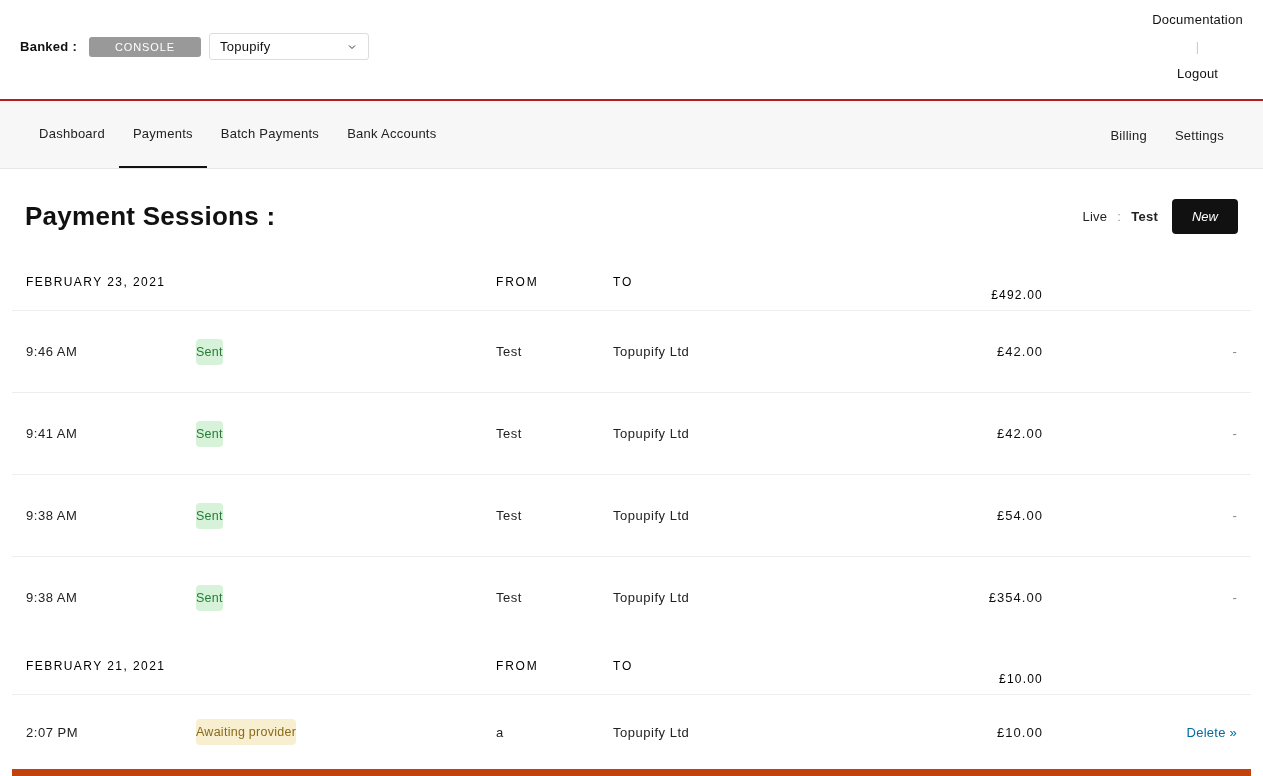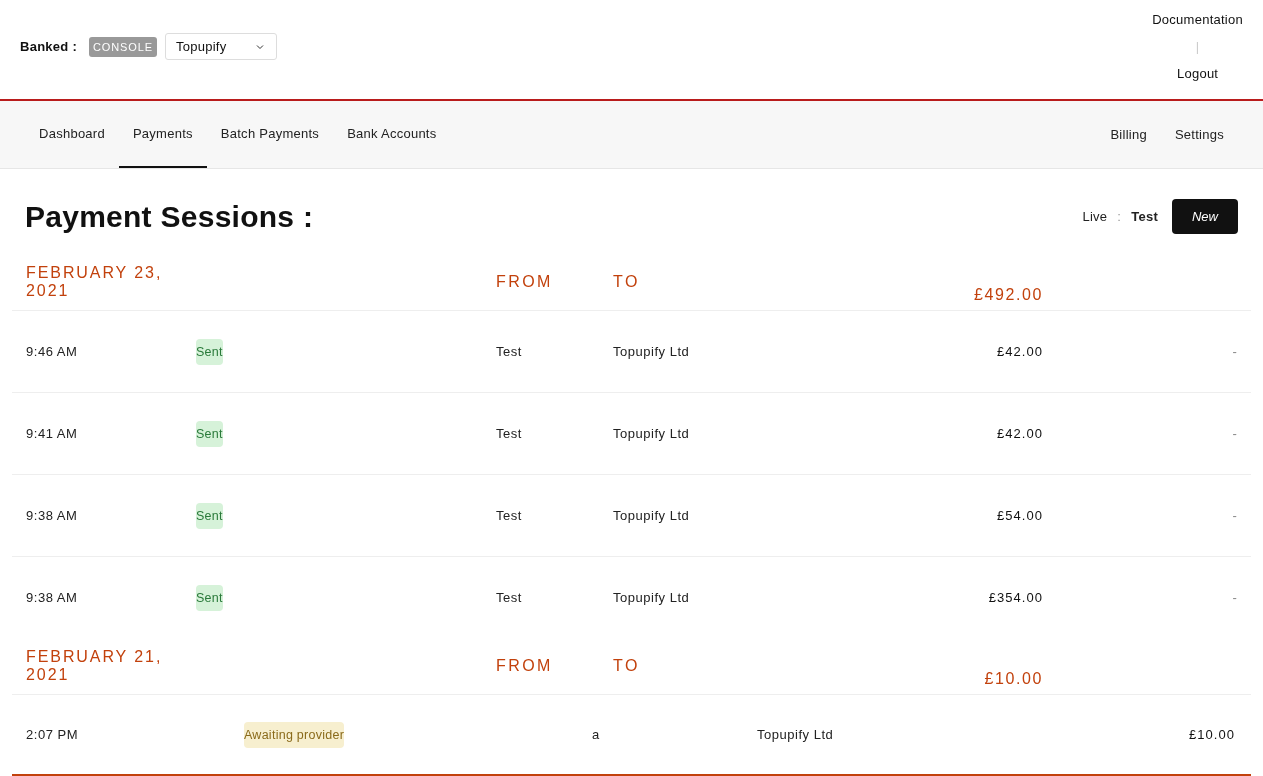--- a/index.html
+++ b/index.html
@@ -21,71 +21,71 @@
   }
   .brand {
     font-weight: 600;
     margin-right: 12px;
   }
   .console-badge {
     background: #999;
     color: #fff;
     font-size: 11px;
     letter-spacing: 0.08em;
-    padding: 4px 4px;
+    padding: 4px 26px;
     border-radius: 3px;
     margin-right: 8px;
   }
   .org-select {
     display: flex;
     align-items: center;
     justify-content: space-between;
     border: 1px solid #ddd;
     border-radius: 3px;
     padding: 5px 10px;
-    width: 112px;
+    width: 160px;
     cursor: pointer;
     background: #fff;
   }
   .org-select svg { width: 12px; height: 12px; stroke:#333; }
   .top-right {
     margin-left: auto;
     display: flex;
     align-items: center;
     gap: 12px;
     flex-direction: column;
   }
   .top-right .sep { color:#ccc; }
   .top-right span.link { cursor:pointer; }
 
   
   .mainnav {
     display: flex;
-    align-items: center;
+    align-items: flex-end;
     padding: 0 25px;
     background: #f7f7f7;
     border-bottom: 1px solid #e6e6e6;
   }
   .mainnav .left, .mainnav .right { display:flex; }
   .mainnav .right { margin-left:auto; }
   .nav-item {
     padding: 25px 14px;
     cursor: pointer;
     color: #222;
   }
   .nav-item.active { border-bottom: 2px solid #111; }
 
   
   .page-header {
     display:flex;
     align-items:center;
     padding: 30px 25px 20px;
   }
   .page-title {
-    font-size: 30px;
+    font-size: 26px;
     font-weight: 600;
   }
   .header-right {
     margin-left:auto;
     display:flex;
     align-items:center;
     gap: 14px;
   }
   .mode-toggle { display:flex; align-items:center; gap:10px; }
   .mode-label { color:#222; }
@@ -105,36 +105,36 @@
   
   .content { padding: 0 12px 30px; }
   .group-header, .row {
     display:grid;
     grid-template-columns: 170px 300px 117px 300px 130px 100px auto;
     align-items:center;
     padding: 0 14px;
   }
   .group-header {
     height: 56px;
-    color:#c2410c;
+    color:#000000;
     text-transform: none;
-    font-size:16px;
+    font-size:12px;
     letter-spacing: 0.12em;
   }
   .group-header .hdr-from, .group-header .hdr-to { letter-spacing:0.15em; }
   .group-header .hdr-date { text-transform: uppercase; }
   .group-header .hdr-total { text-align:right; letter-spacing:0.1em;margin-top:26px; }
 
   .row {
     height: 82px;
     background:#fff;
     border-top: 1px solid #eee;
   }
   .row:first-of-type { border-top: 1px solid #eee; }
-  .group:last-child .row:last-of-type { border-bottom:2px solid #c2410c;gap:48px;}
+  .group:last-child .row:last-of-type { border-bottom:7px solid #c2410c;}
   .status {
     display:inline-block;
     padding: 6px 0;
     border-radius:4px;
     font-size:12.5px;
     width:max-content;
   }
   .status.sent { background:#d6f2d9; color:#2a7a3a; }
   .status.awaiting { background:#f7efcf; color:#8a6a1a; }
   .amount { text-align:right; letter-spacing:0.08em;}

